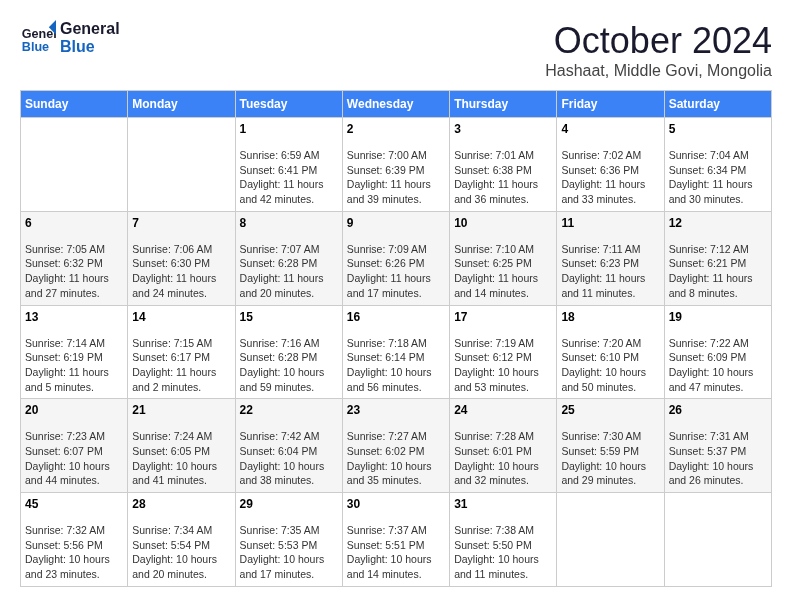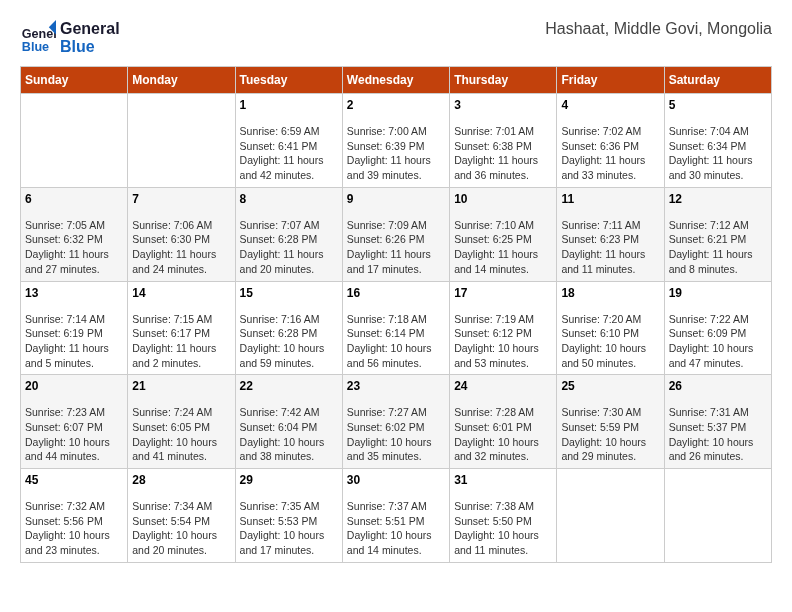--- a/index.html
+++ b/index.html
@@ -36,21 +36,21 @@
     .location-title {
       font-size: 16px;
       color: #444;
     }
     table {
       width: 100%;
       border-collapse: collapse;
       font-size: 11px;
     }
     thead th {
-      background-color: #c2410c;
+      background-color: #3b82f6;
       color: #fff;
       padding: 6px 4px;
       text-align: left;
       font-size: 12px;
       font-weight: bold;
       border: 1px solid #ccc;
     }
     tbody td {
       border: 1px solid #ccc;
       vertical-align: top;
@@ -86,20 +86,21 @@
       <text x="2" y="20" font-size="14" font-weight="bold" fill="#1a1a2e">General</text>
       <text x="2" y="34" font-size="14" font-weight="bold" fill="#1565c0">Blue</text>
       <polygon points="32,8 40,0 40,16" fill="#1565c0"></polygon>
     </svg>
     <div style="display:flex;flex-direction:column;">
       <span style="font-size:16px;font-weight:bold;color:#1a1a2e;line-height:1.1;">General</span>
       <span style="font-size:16px;font-weight:bold;color:#1565c0;line-height:1.1;">Blue</span>
     </div>
   </div>
   <div class="title-area">
+    <div class="month-title">October 2024</div>
     <div class="location-title">Hashaat, Middle Govi, Mongolia</div>
   </div>
 </div>
 
 <table>
   <thead>
     <tr id="header-row">
         <th>Sunday</th>
         <th>Monday</th>
         <th>Tuesday</th>

